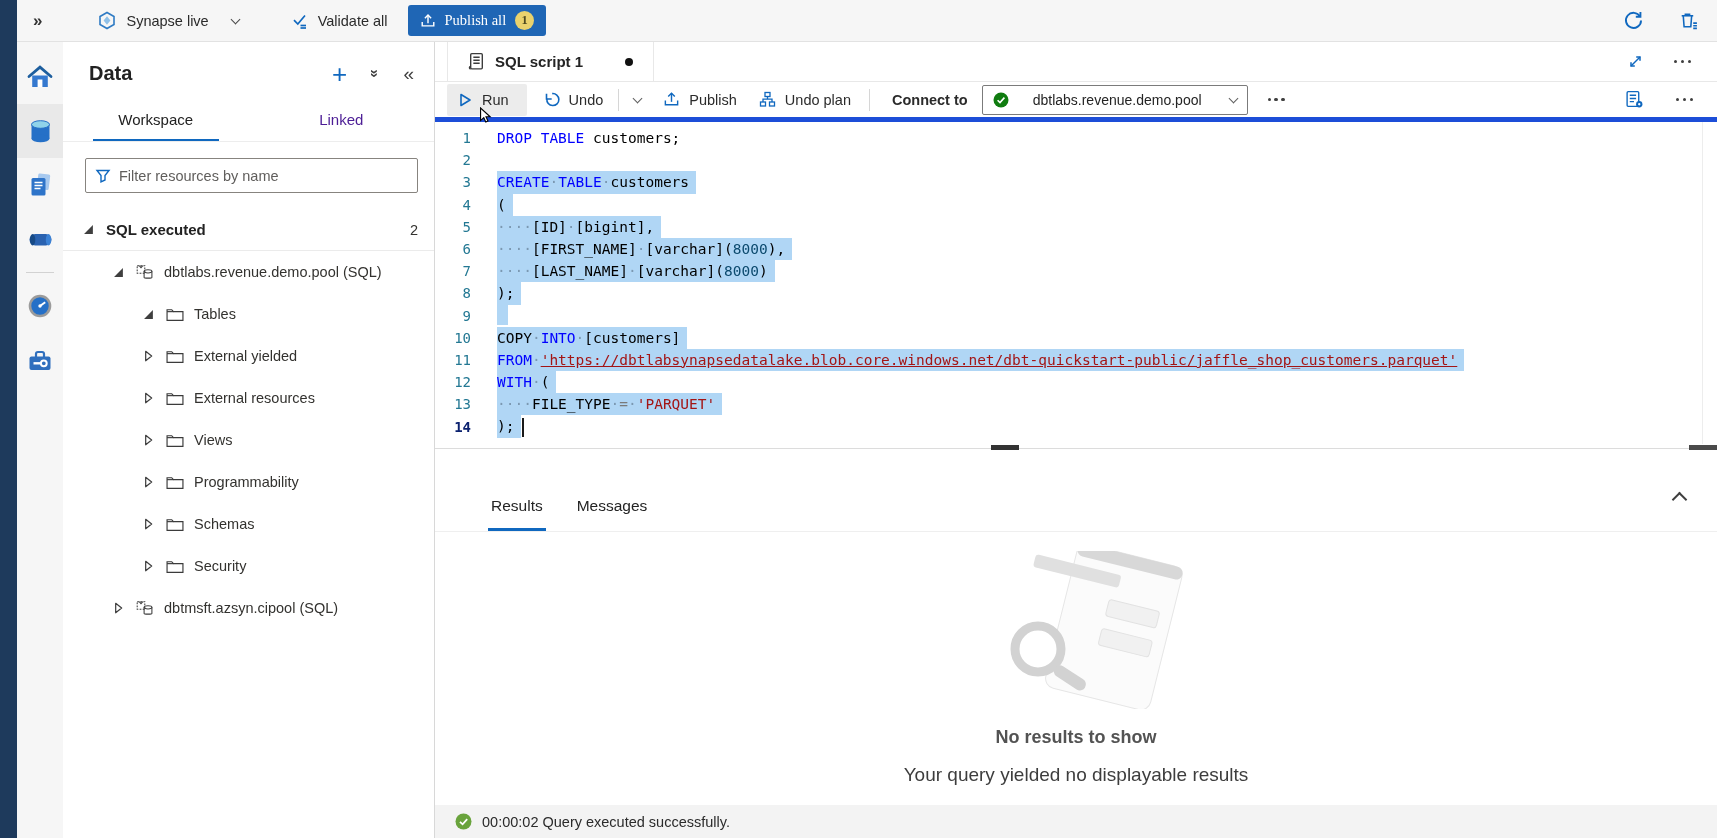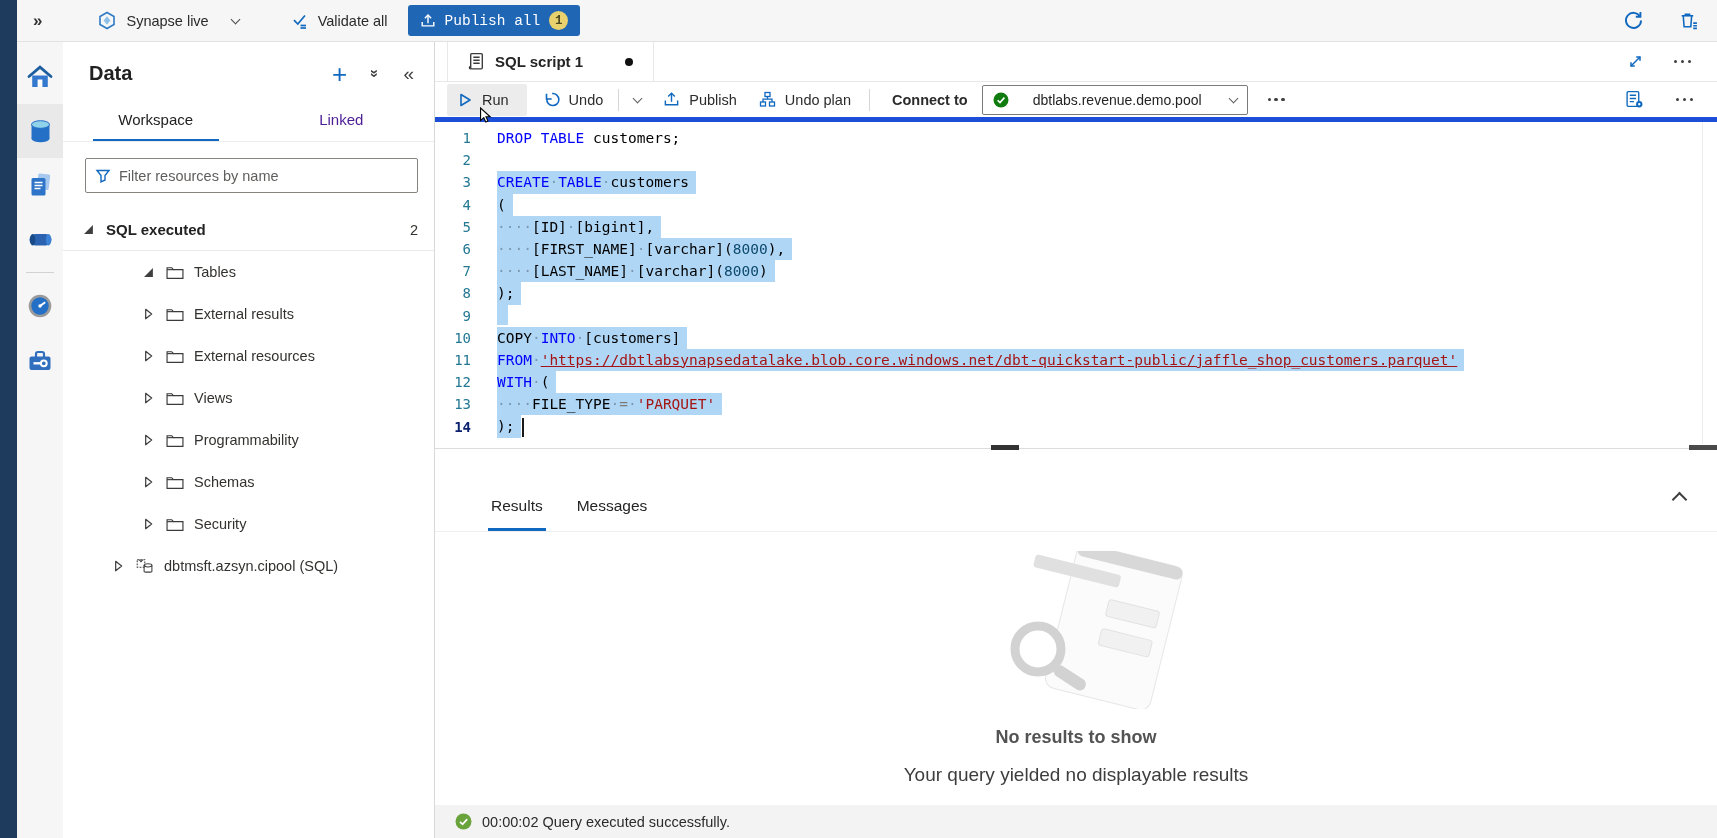--- a/index.html
+++ b/index.html
@@ -9,21 +9,21 @@
 .nav-strip{width:17px;background:#1e3a5c;flex:none}
 .col{flex:1;display:flex;flex-direction:column;min-width:0}
 
 
 .topbar{height:42px;background:#f6f6f6;border-bottom:1px solid #e2e2e2;display:flex;align-items:center;flex:none}
 .dbl-chev{margin-left:16px;font-size:17px;font-weight:700;color:#333;letter-spacing:1px}
 .mode{display:flex;align-items:center;gap:9px;margin-left:54px;font-size:14.5px;color:#2b2b2b}
 .chev{width:7px;height:7px;border-right:1.6px solid #4a4a4a;border-bottom:1.6px solid #4a4a4a;display:inline-block;transform:rotate(45deg);margin-top:-3px}
 .mode .chev{margin-left:14px}
 .validate{display:flex;align-items:center;gap:9px;margin-left:52px;font-size:14.5px;color:#2b2b2b}
-.publish-all{display:flex;align-items:center;gap:9px;margin-left:20px;height:31px;padding:0 12px;background:#1f66b5;color:#fff;border:none;border-radius:3px;font-size:14.5px;font-family:Liberation Mono, monospace}
+.publish-all{display:flex;align-items:center;gap:9px;margin-left:20px;height:31px;padding:0 12px;background:#1f66b5;color:#fff;border:none;border-radius:3px;font-size:14.5px;font-family:Liberation Serif, serif}
 .badge{width:19px;height:19px;border-radius:50%;background:#e9d26d;color:#4e4a20;font-size:12.5px;font-weight:700;display:flex;align-items:center;justify-content:center}
 .top-spacer{flex:1}
 .top-icon{margin-right:34px;display:flex}
 
 
 .row{flex:1;display:flex;min-height:0}
 .activity{width:46px;background:#f6f6f6;display:flex;flex-direction:column;align-items:center;padding-top:8px;flex:none}
 .act-item{width:46px;height:54px;display:flex;align-items:center;justify-content:center}
 .act-item.selected{background:#e9e9e9}
 .act-div{width:28px;height:1px;background:#d2d2d2;margin:6px 0}
@@ -249,20 +249,36 @@
         <div class="tree">
             <div class="tree-row header" style="padding-left: 18px;">
               <span class="expander">
                 <svg width="11" height="11" viewBox="0 0 10 10">
                   <path d="M9 1 V9 H1 Z" fill="#3f3f3f"></path>
                 </svg>
               </span>
               <span class="tree-label">SQL executed</span>
               <span class="tree-count">2</span>
             </div>
+            <div class="tree-row" style="padding-left: 48px;">
+              <span class="expander">
+                <svg width="11" height="11" viewBox="0 0 10 10">
+                  <path d="M9 1 V9 H1 Z" fill="#3f3f3f"></path>
+                </svg>
+              </span>
+              <span class="node-icon">
+                <svg width="18" height="17" viewBox="0 0 18 16" fill="none" stroke="#3b3b3b" stroke-width="1.05">
+                  <rect x="1.2" y="1.2" width="7.6" height="7.6" stroke-dasharray="1.8 1.3"></rect>
+                  <path d="M3.2 1.2 L5 3.2 L6.8 1.2"></path>
+                  <ellipse cx="12" cy="6.8" rx="3.9" ry="1.6"></ellipse>
+                  <path d="M8.1 6.8 V13 C8.1 14 15.9 14 15.9 13 V6.8"></path>
+                </svg>
+              </span>
+              <span class="tree-label">dbtlabs.revenue.demo.pool (SQL)</span>
+            </div>
             <div class="tree-row" style="padding-left: 78px;">
               <span class="expander">
                 <svg width="11" height="11" viewBox="0 0 10 10">
                   <path d="M9 1 V9 H1 Z" fill="#3f3f3f"></path>
                 </svg>
               </span>
               <span class="node-icon">
                 <svg width="18" height="15" viewBox="0 0 17 14" fill="none" stroke="#3b3b3b" stroke-width="1.1">
                   <path d="M1 12.5 V2.5 H5.4 L7 4.3 H16 V12.5 Z"></path>
                   <path d="M1 4.3 H7"></path>
@@ -275,21 +291,21 @@
                 <svg width="9" height="12" viewBox="0 0 8 10" fill="none" stroke="#3f3f3f" stroke-width="1.1" stroke-linejoin="round">
                   <path d="M1.5 0.8 L6.8 5 L1.5 9.2 Z"></path>
                 </svg>
               </span>
               <span class="node-icon">
                 <svg width="18" height="15" viewBox="0 0 17 14" fill="none" stroke="#3b3b3b" stroke-width="1.1">
                   <path d="M1 12.5 V2.5 H5.4 L7 4.3 H16 V12.5 Z"></path>
                   <path d="M1 4.3 H7"></path>
                 </svg>
               </span>
-              <span class="tree-label">External results</span>
+              <span class="tree-label">External yielded</span>
             </div>
             <div class="tree-row" style="padding-left: 78px;">
               <span class="expander">
                 <svg width="9" height="12" viewBox="0 0 8 10" fill="none" stroke="#3f3f3f" stroke-width="1.1" stroke-linejoin="round">
                   <path d="M1.5 0.8 L6.8 5 L1.5 9.2 Z"></path>
                 </svg>
               </span>
               <span class="node-icon">
                 <svg width="18" height="15" viewBox="0 0 17 14" fill="none" stroke="#3b3b3b" stroke-width="1.1">
                   <path d="M1 12.5 V2.5 H5.4 L7 4.3 H16 V12.5 Z"></path>

